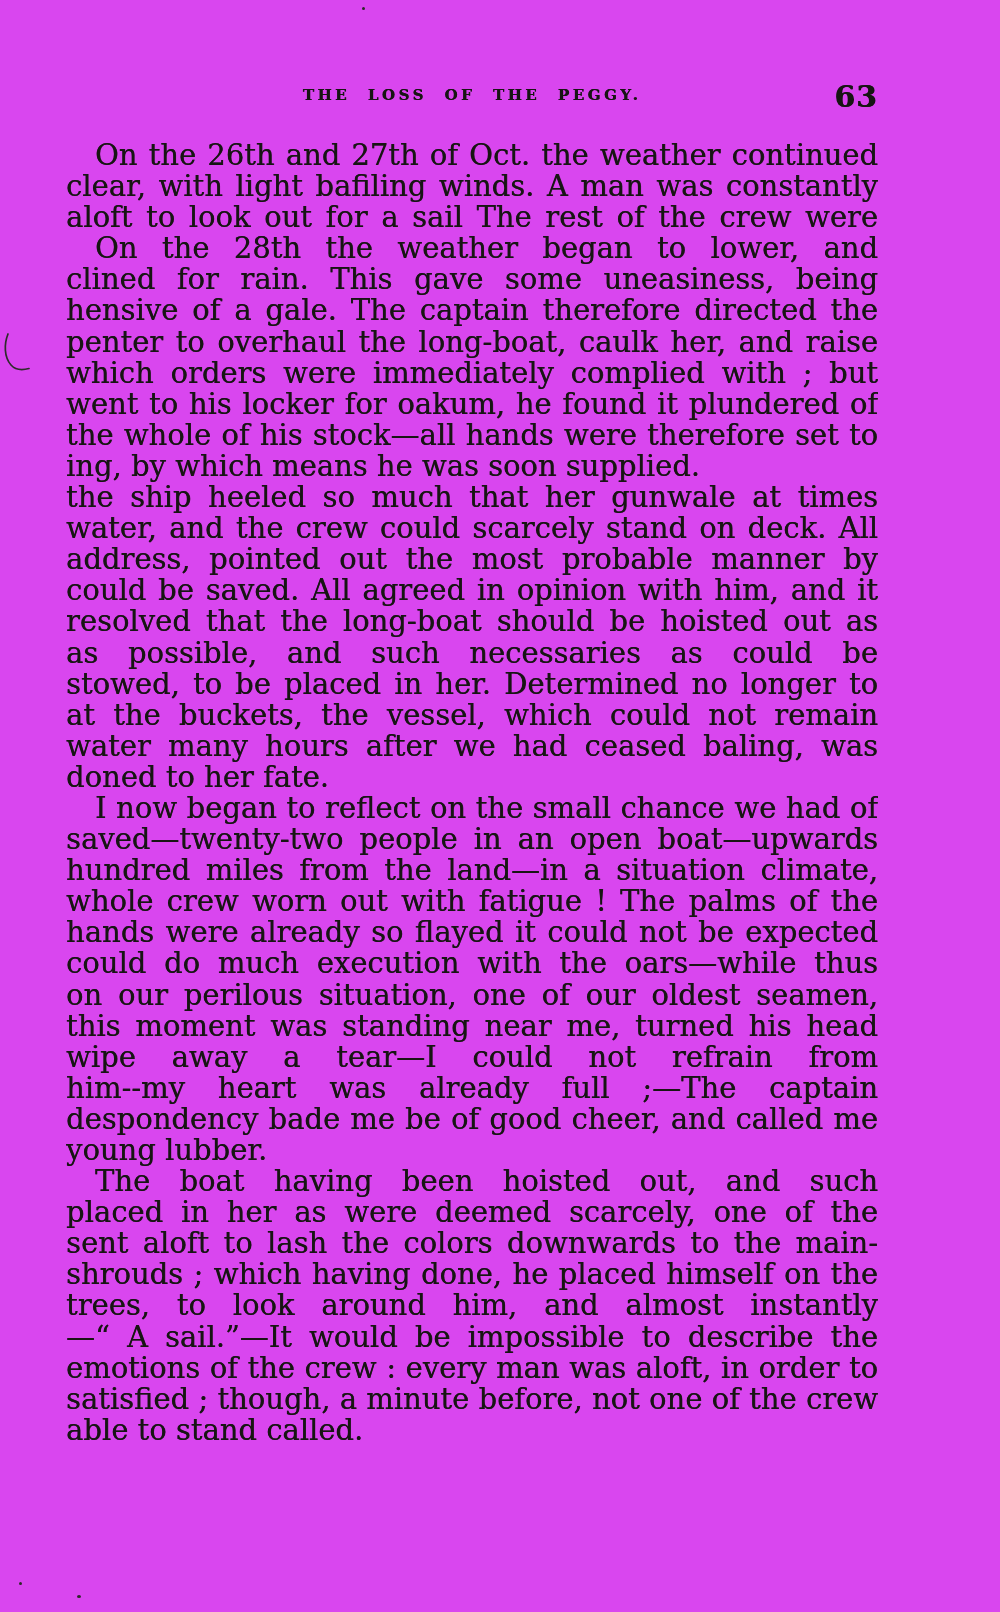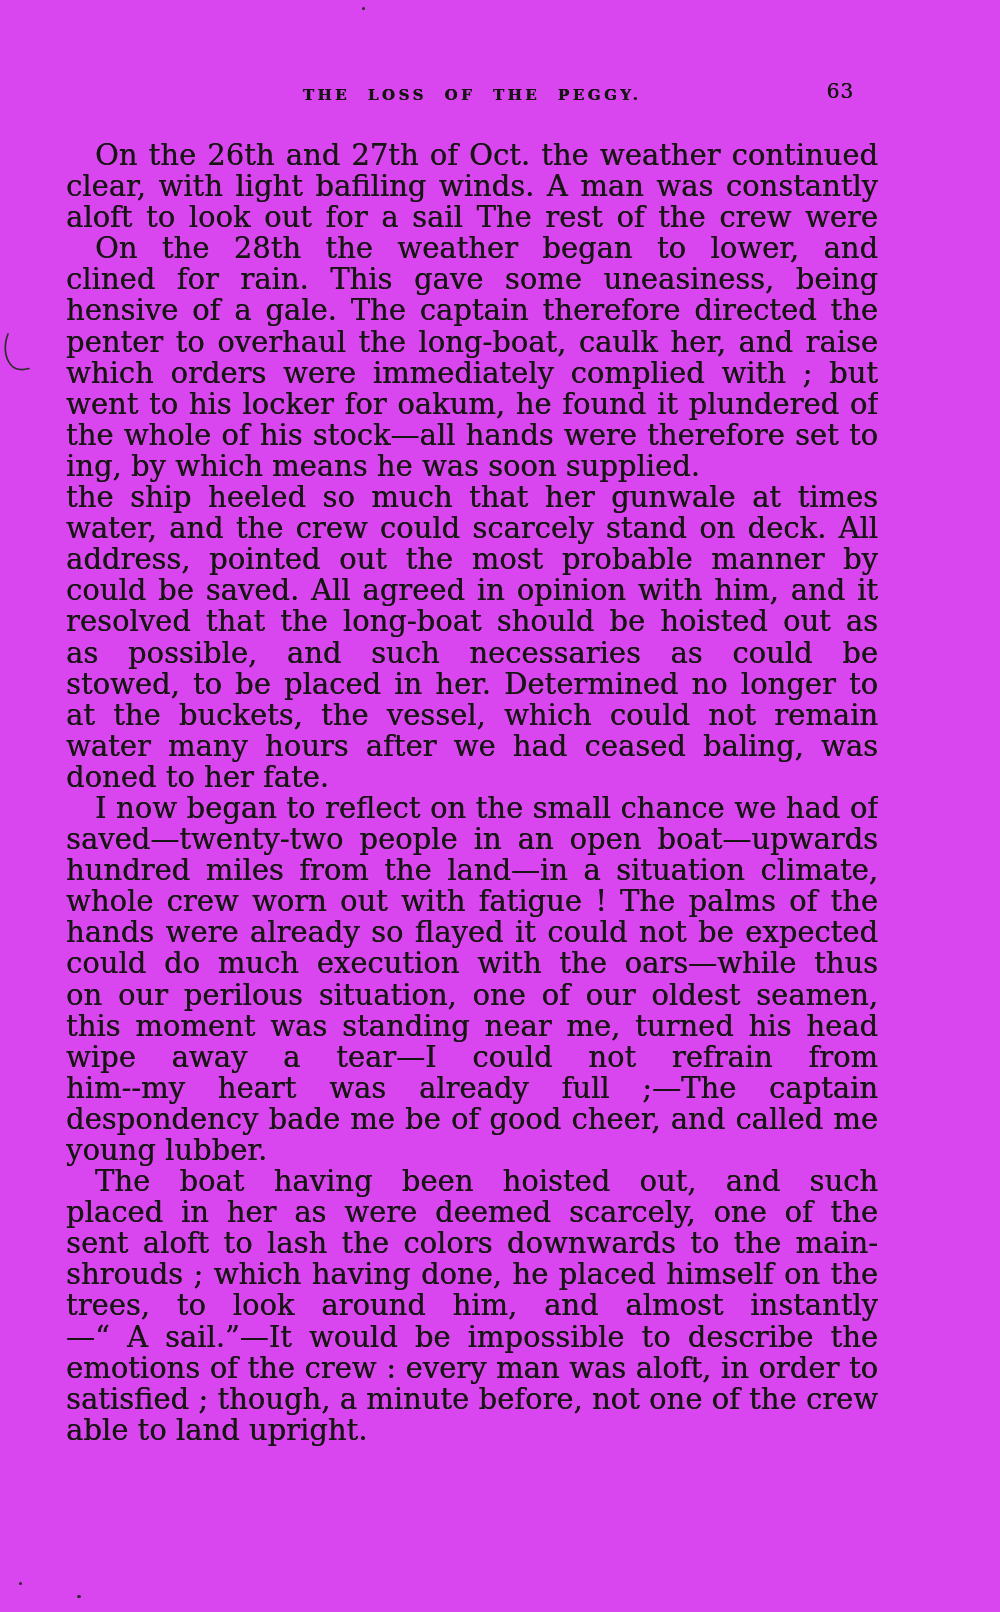--- a/index.html
+++ b/index.html
@@ -30,24 +30,24 @@
     top: 3px;
     text-align: center;
     font-size: 15px;
     font-weight: bold;
     letter-spacing: 3.5px;
     word-spacing: 9px;
     text-shadow: 0.4px 0 0 currentColor;
   }
   .page-number {
     position: absolute;
-    right: 24px;
+    right: 0;
     top: -4px;
-    font-size: 20px;
-    font-weight: normal;
+    font-size: 30px;
+    font-weight: bold;
     letter-spacing: 1px;
     text-shadow: 0.4px 0 0 currentColor;
   }
   .page-body {
     position: absolute;
     left: 66px;
     top: 140px;
     width: 812px;
     font-size: 29px;
     line-height: 31.1px;
@@ -140,21 +140,21 @@
       </div>
       <div class="paragraph">
         <div class="line first">The boat having been hoisted out, and such necessaries</div>
         <div class="line">placed in her as were deemed scarcely, one of the hands was</div>
         <div class="line">sent aloft to lash the colors downwards to the main-top-mast</div>
         <div class="line">shrouds ; which having done, he placed himself on the cross-</div>
         <div class="line">trees, to look around him, and almost instantly hallooed out,</div>
         <div class="line">—“ A sail.”—It would be impossible to describe the ecstatic</div>
         <div class="line">emotions of the crew : every man was aloft, in order to be</div>
         <div class="line">satisfied ; though, a minute before, not one of the crew was</div>
-        <div class="line last">able to land upright.</div>
+        <div class="line last">able to stand called.</div>
       </div>
     </div>
 
   <span class="ink-speck" id="speck-top"></span>
   <svg class="pen-mark" viewBox="0 0 34 48" xmlns="http://www.w3.org/2000/svg">
     <path d="M6,4 C2,14 2,27 9,35 C13,39.5 20,40.5 27,38.5" fill="none" stroke="#2e2c2a" stroke-width="1.7" stroke-linecap="round"></path>
   </svg>
   <span class="ink-speck" id="speck-bottom-1"></span>
   <span class="ink-speck" id="speck-bottom-2"></span>
 

